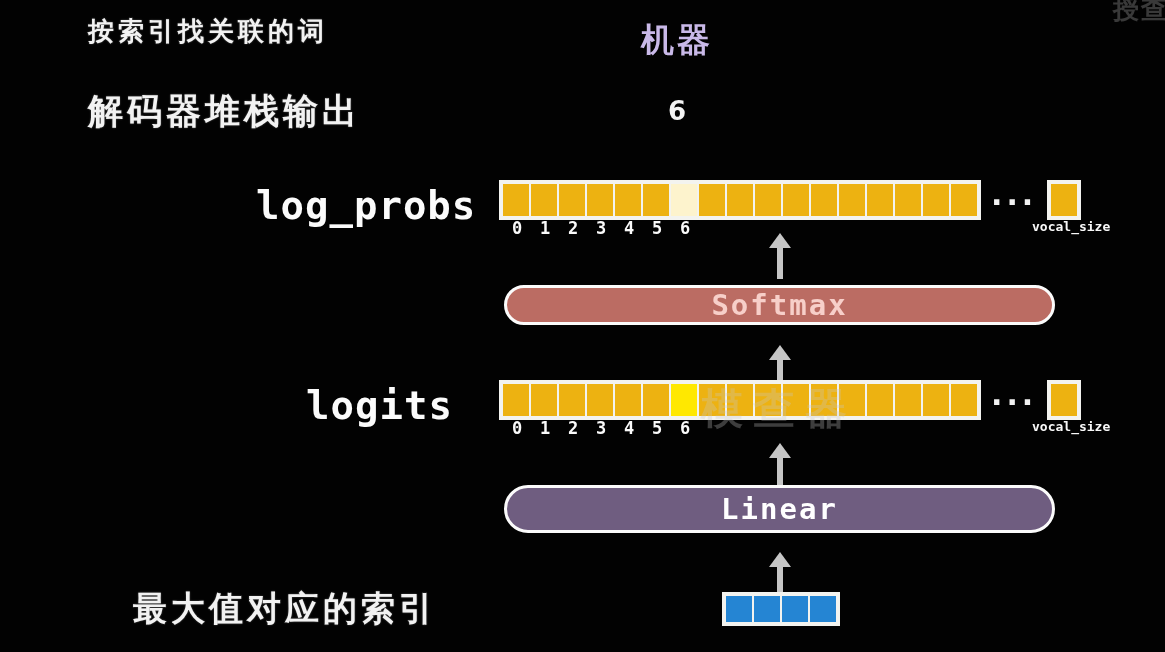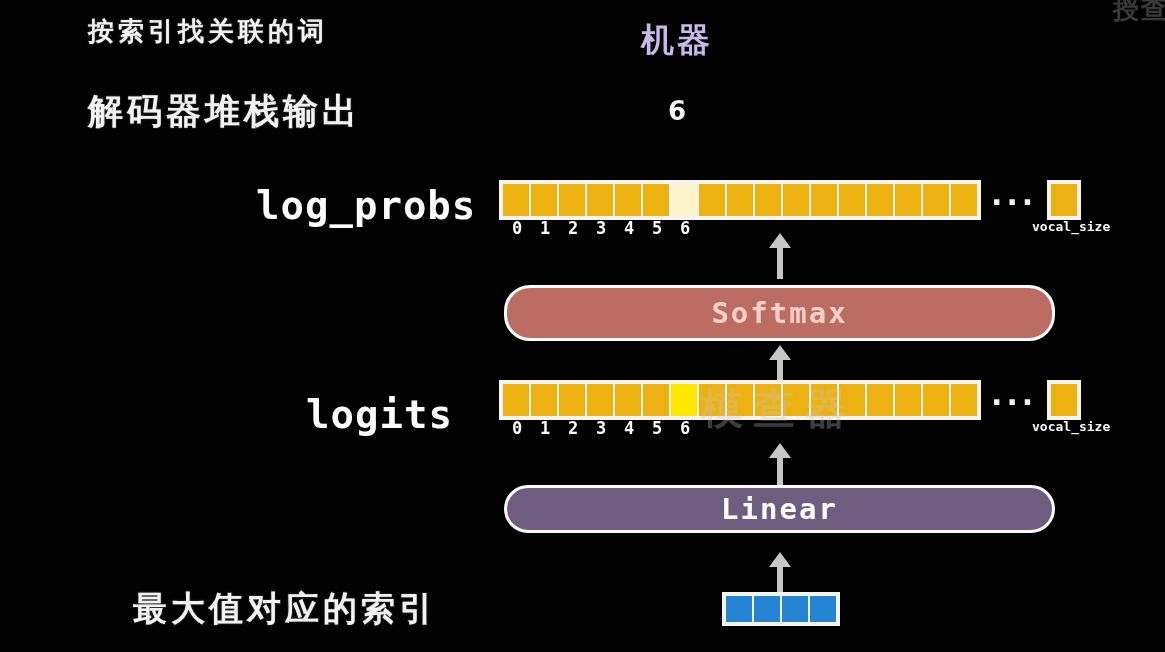--- a/index.html
+++ b/index.html
@@ -54,21 +54,21 @@
   
   .row-label {
     font-family: "DejaVu Sans Mono", "Liberation Mono", monospace;
     font-size: 39px;
     font-weight: 700;
     color: #fbfbfb;
     white-space: nowrap;
     letter-spacing: 1px;
   }
   #label-log-probs { left: 256px; top: 183px; }
-  #label-logits    { left: 306px; top: 383px; margin-top: 9px; }
+  #label-logits    { left: 306px; top: 383px; }
 
   
   .vector-row {
     display: flex;
     align-items: center;
     gap: 0px;
   }
   #logprobs-row { left: 499px; top: 180px; }
   #logits-row   { left: 499px; top: 380px; }
 
@@ -145,21 +145,21 @@
     align-items: center;
     justify-content: center;
     box-sizing: border-box;
     font-family: "DejaVu Sans Mono", "Liberation Mono", monospace;
     font-size: 29px;
     font-weight: 700;
     letter-spacing: 2px;
   }
   #softmax-box {
     left: 504px; top: 285px;
-    width: 551px; height: 56px;
+    width: 551px; height: 40px;
     background: #bb6c63;
     color: #f7cfc9;
   }
   #linear-box {
     left: 504px; top: 485px;
     width: 551px; height: 48px;
     background: #6f5d80;
     color: #ffffff;
   }
 

